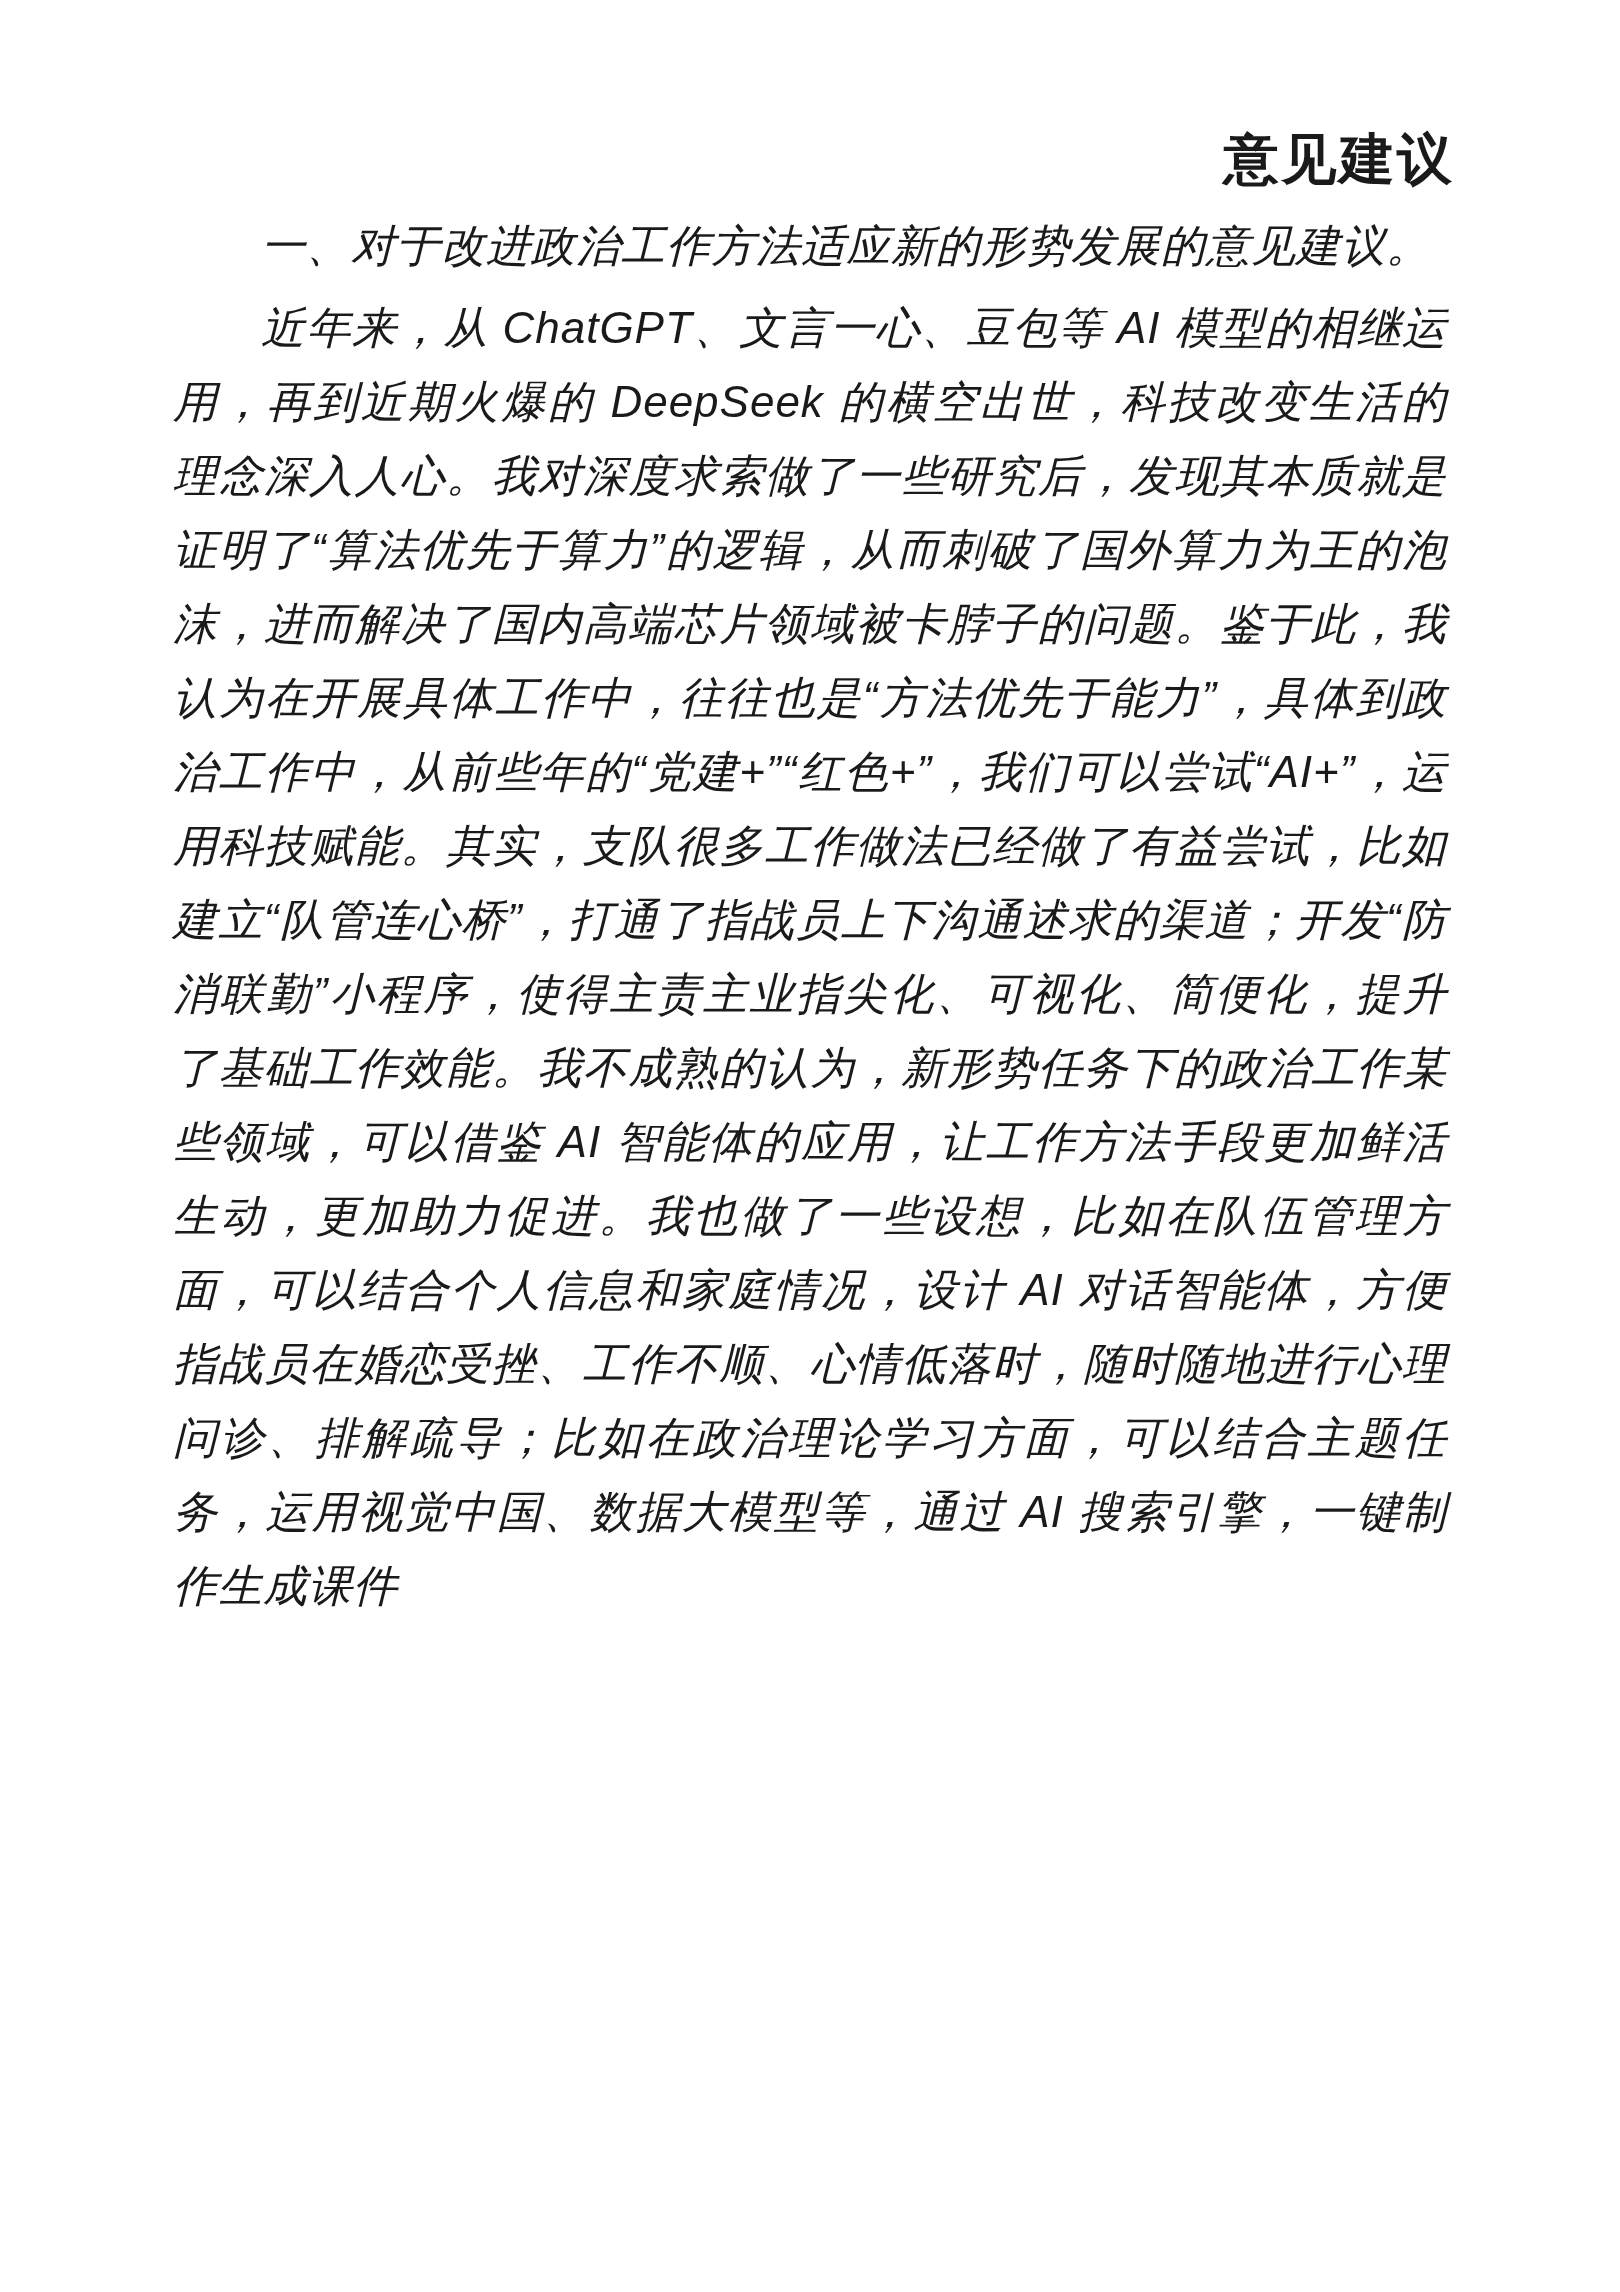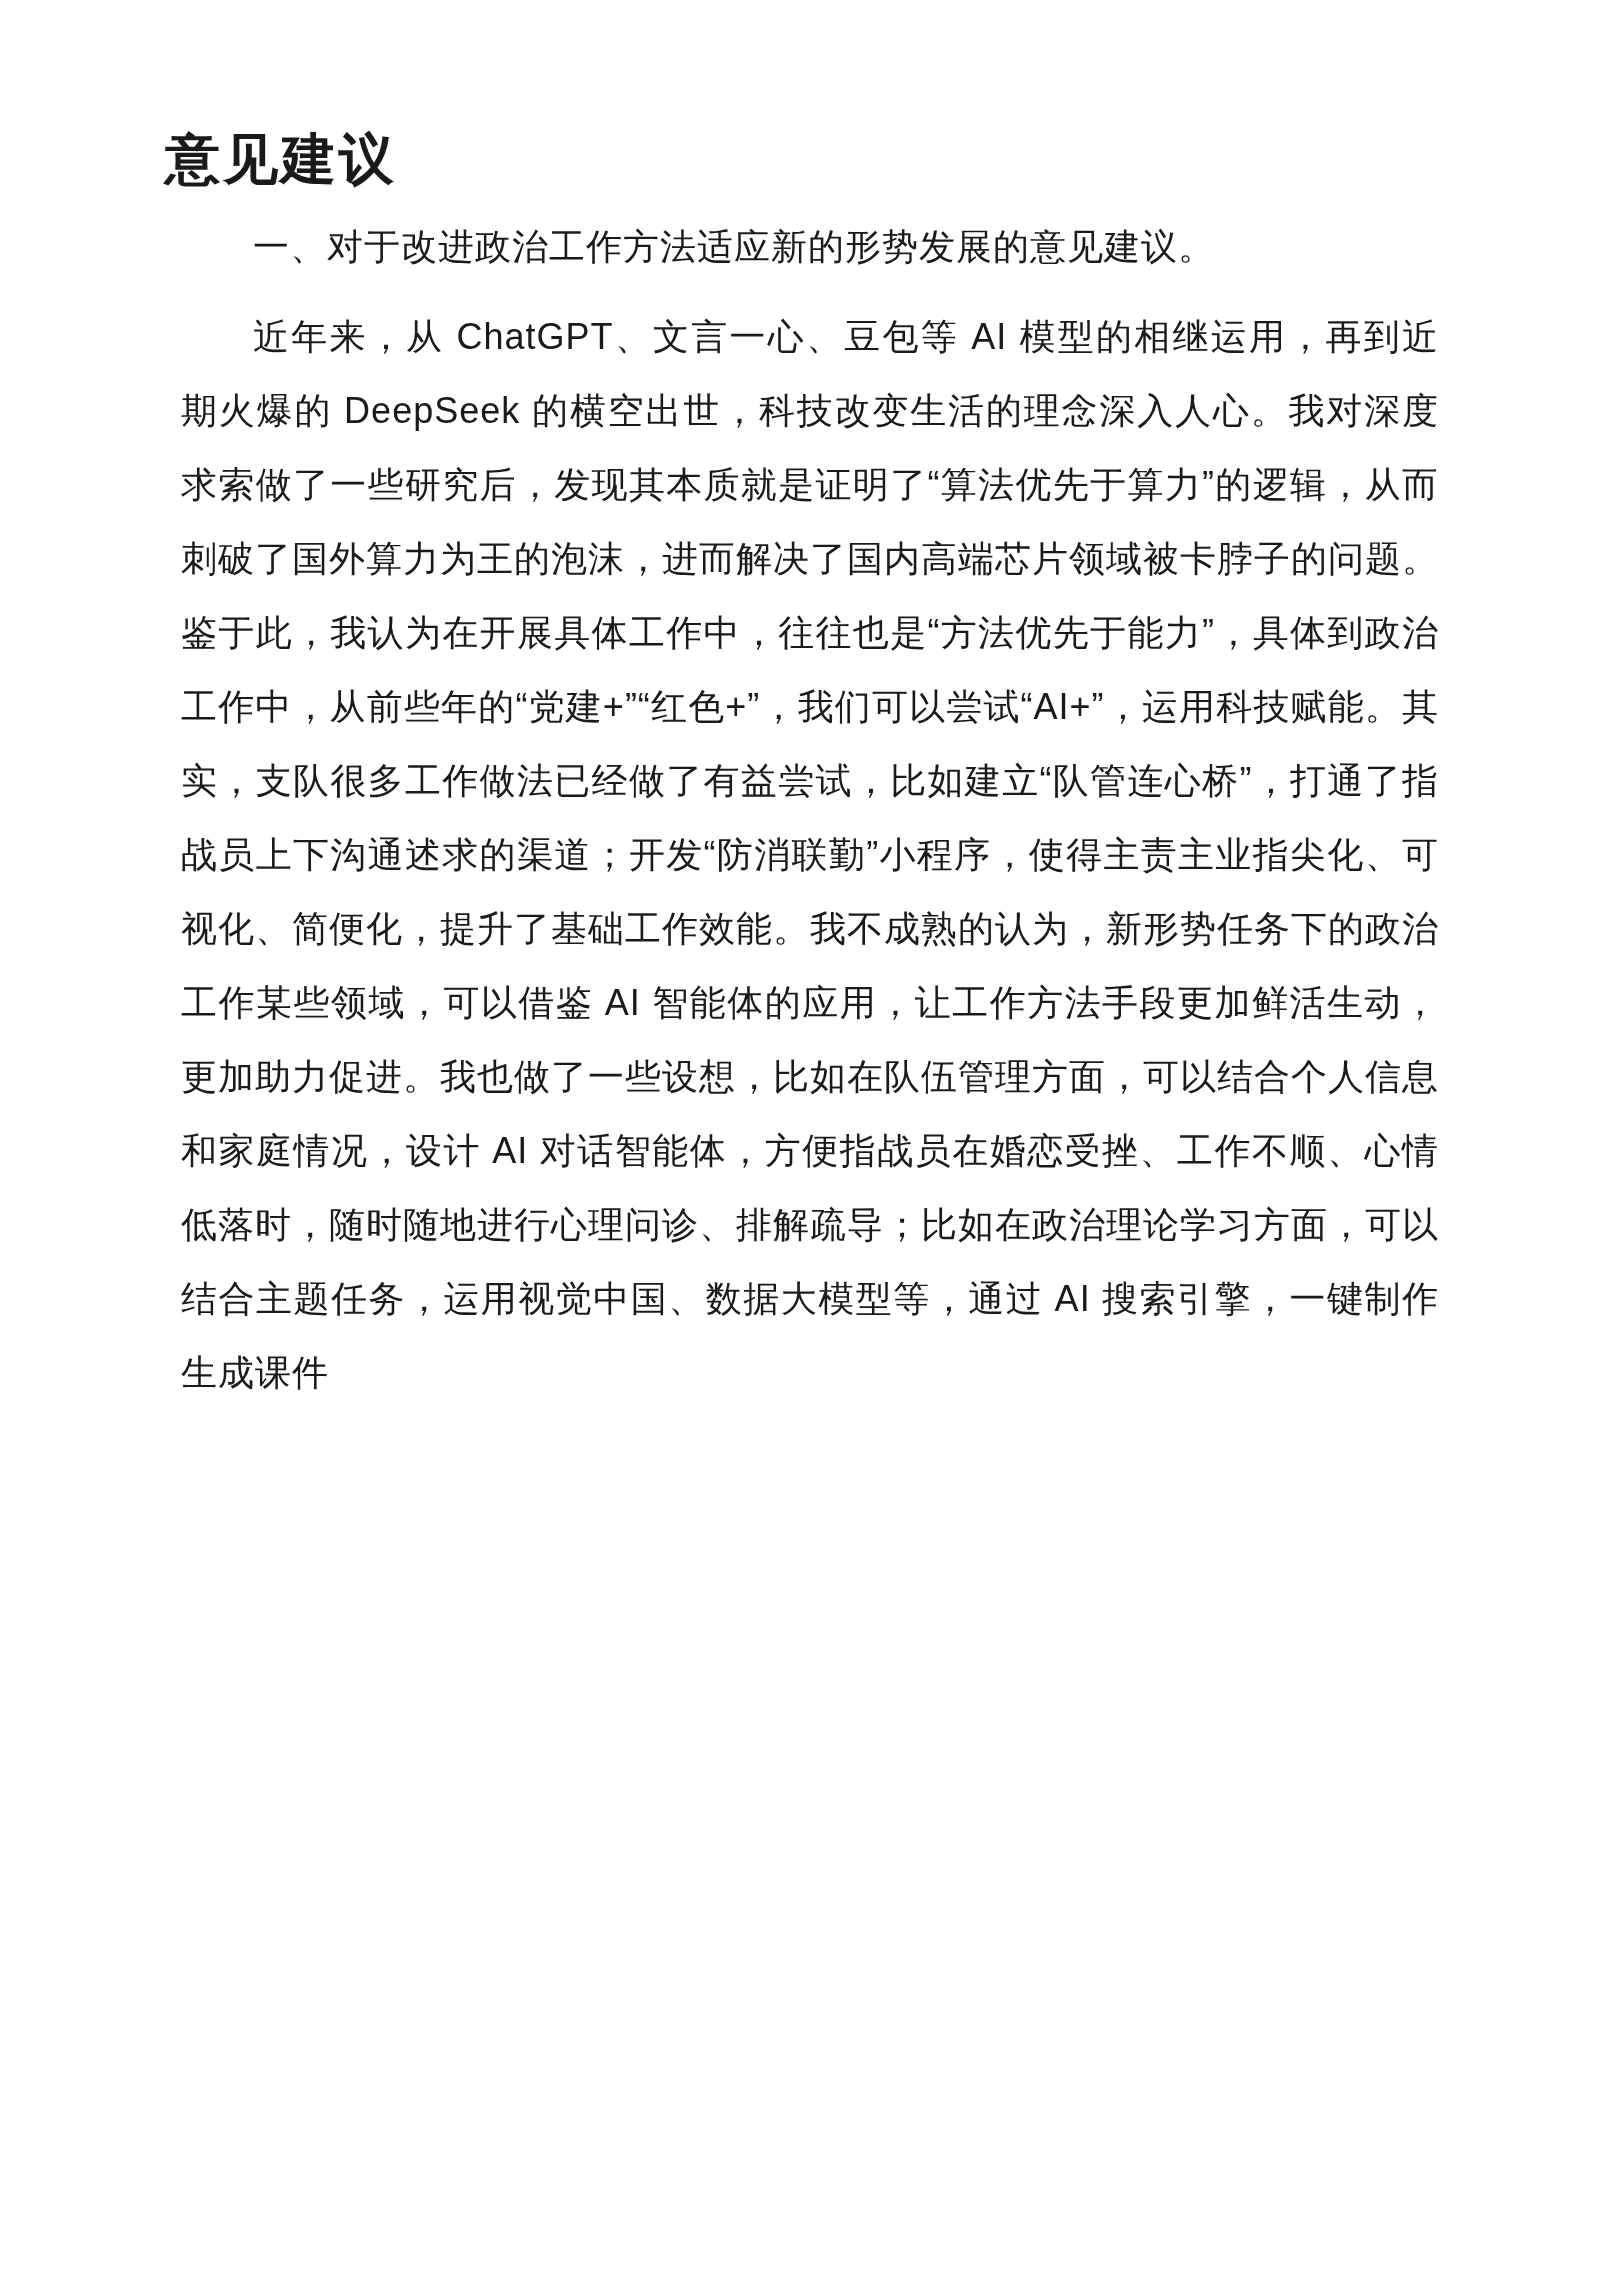--- a/index.html
+++ b/index.html
@@ -15,34 +15,35 @@
       margin: 0 auto;
       background: var(--bg, #ffffff);
       color: var(--fg, #1a1a1a);
       padding: 125px 165px 98px 165px;
       overflow: hidden;
       font-family: "Liberation Sans", "DejaVu Sans", sans-serif;
     }
     .doc-title {
       font-size: 55px;
       font-weight: 700;
-      text-align: left;
+      text-align: right;
       line-height: 1.25;
       margin: 0 0 15.7px 0;
       letter-spacing: 2.9px;
     }
     .doc-para {
-      font-size: 36px;
+      font-size: 44px;
       line-height: 74px;
       text-align: justify;
       text-justify: inter-character;
       text-indent: 2em;
-      margin: 16px;
+      margin: 8px;
       letter-spacing: 1px;
       word-break: break-word;
+      font-style: italic;
     }
   </style>
 </head>
 <body>
 
 <div class="page">
   <h1 class="doc-title">意见建议</h1>
   <p class="doc-para">一、对于改进政治工作方法适应新的形势发展的意见建议。</p>
   <p class="doc-para">近年来，从 ChatGPT、文言一心、豆包等 AI 模型的相继运用，再到近期火爆的 DeepSeek 的横空出世，科技改变生活的理念深入人心。我对深度求索做了一些研究后，发现其本质就是证明了“算法优先于算力”的逻辑，从而刺破了国外算力为王的泡沫，进而解决了国内高端芯片领域被卡脖子的问题。鉴于此，我认为在开展具体工作中，往往也是“方法优先于能力”，具体到政治工作中，从前些年的“党建+”“红色+”，我们可以尝试“AI+”，运用科技赋能。其实，支队很多工作做法已经做了有益尝试，比如建立“队管连心桥”，打通了指战员上下沟通述求的渠道；开发“防消联勤”小程序，使得主责主业指尖化、可视化、简便化，提升了基础工作效能。我不成熟的认为，新形势任务下的政治工作某些领域，可以借鉴 AI 智能体的应用，让工作方法手段更加鲜活生动，更加助力促进。我也做了一些设想，比如在队伍管理方面，可以结合个人信息和家庭情况，设计 AI 对话智能体，方便指战员在婚恋受挫、工作不顺、心情低落时，随时随地进行心理问诊、排解疏导；比如在政治理论学习方面，可以结合主题任务，运用视觉中国、数据大模型等，通过 AI 搜索引擎，一键制作生成课件</p>
 </div>

